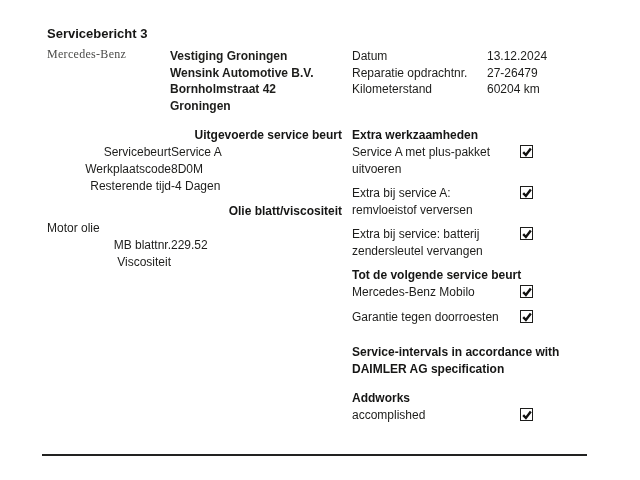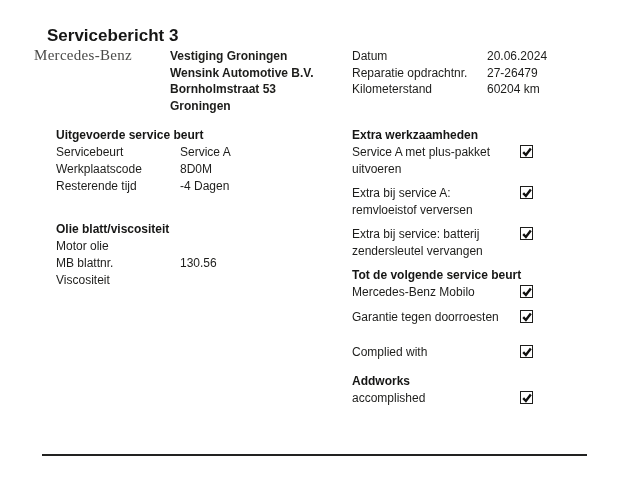--- a/index.html
+++ b/index.html
@@ -15,29 +15,29 @@
     font-family: "Liberation Sans", sans-serif;
     color: #1d1d1b;
     font-size: 12px;
     overflow: hidden;
   }
   .page-title {
     position: absolute;
     left: 47px;
     top: 26px;
     font-weight: bold;
-    font-size: 17px;
+    font-size: 13px;
     color: #161615;
   }
   .brand {
     position: absolute;
-    left: 34px;
+    left: 47px;
     top: 47px;
     font-family: "Liberation Serif", serif;
-    font-size: 15px;
+    font-size: 12px;
     color: #4b4b49;
     letter-spacing: 0.3px;
   }
   .dealer {
     position: absolute;
     left: 170px;
     top: 48px;
     line-height: 16.5px;
     font-weight: bold;
     font-weight: 600;
@@ -46,32 +46,33 @@
   .meta {
     position: absolute;
     left: 352px;
     top: 48px;
     line-height: 16.5px;
   }
   .kv-row { display: flex; }
   .meta .kv-label { width: 135px; flex: 0 0 135px; }
   .col-left {
     position: absolute;
-    left: 56px;
+    left: 47px;
     top: 127px;
     width: 295px;
     line-height: 17px;
+    text-align: right;
   }
   .col-left .kv-label { width: 124px; flex: 0 0 124px; }
   .section-heading {
     font-weight: bold;
     color: #161615;
     line-height: 17px;
   }
-  .oil-section { margin-top: 26px; }
+  .oil-section { margin-top: 8px; }
   .col-right {
     position: absolute;
     left: 352px;
     top: 127px;
     width: 214px;
     line-height: 16.5px;
   }
   .check-item {
     position: relative;
     margin-bottom: 8px;
@@ -116,28 +117,28 @@
 
 <div class="page">
 
   <div class="page-title">Servicebericht 3</div>
 
   <div class="brand">Mercedes-Benz</div>
 
   <div class="dealer">
     <span class="dealer-line">Vestiging Groningen</span>
     <span class="dealer-line">Wensink Automotive B.V.</span>
-    <span class="dealer-line">Bornholmstraat 53</span>
+    <span class="dealer-line">Bornholmstraat 42</span>
     <span class="dealer-line">Groningen</span>
   </div>
 
   <div class="meta">
     <div class="kv-row">
       <span class="kv-label">Datum</span>
-      <span class="kv-value">20.06.2024</span>
+      <span class="kv-value">13.12.2024</span>
     </div>
     <div class="kv-row">
       <span class="kv-label">Reparatie opdrachtnr.</span>
       <span class="kv-value">27-26479</span>
     </div>
     <div class="kv-row">
       <span class="kv-label">Kilometerstand</span>
       <span class="kv-value">60204 km</span>
     </div>
   </div>
@@ -160,21 +161,21 @@
       </div>
     </div>
 
     <div class="oil-section">
       <div class="section-heading">Olie blatt/viscositeit</div>
       <div class="kv-row">
         <span class="kv-value">Motor olie</span>
       </div>
       <div class="kv-row">
         <span class="kv-label">MB blattnr.</span>
-        <span class="kv-value">130.56</span>
+        <span class="kv-value">229.52</span>
       </div>
       <div class="kv-row">
         <span class="kv-label">Viscositeit</span>
         <span class="kv-value"></span>
       </div>
     </div>
 
   </div>
 
   <div class="col-right">
@@ -221,28 +222,21 @@
         <span class="check-label">Garantie tegen doorroesten</span>
         <span class="checkbox checked">
           <svg class="check-icon" width="10" height="10" viewBox="0 0 10 10">
               <path d="M1.2 5.2 L3.9 8 L8.8 1.6" stroke="#111110" stroke-width="2.4" fill="none"></path>
             </svg>
         </span>
       </div>
     </div>
 
     <div class="intervals-section">
-      <div class="check-item">
-        <span class="check-label">Complied with</span>
-        <span class="checkbox checked">
-          <svg class="check-icon" width="10" height="10" viewBox="0 0 10 10">
-              <path d="M1.2 5.2 L3.9 8 L8.8 1.6" stroke="#111110" stroke-width="2.4" fill="none"></path>
-            </svg>
-        </span>
-      </div>
+      <div class="section-heading heading-wrap">Service-intervals in accordance with DAIMLER AG specification</div>
     </div>
 
     <div class="addworks-section">
       <div class="section-heading">Addworks</div>
       <div class="check-item">
         <span class="check-label">accomplished</span>
         <span class="checkbox checked">
           <svg class="check-icon" width="10" height="10" viewBox="0 0 10 10">
               <path d="M1.2 5.2 L3.9 8 L8.8 1.6" stroke="#111110" stroke-width="2.4" fill="none"></path>
             </svg>

